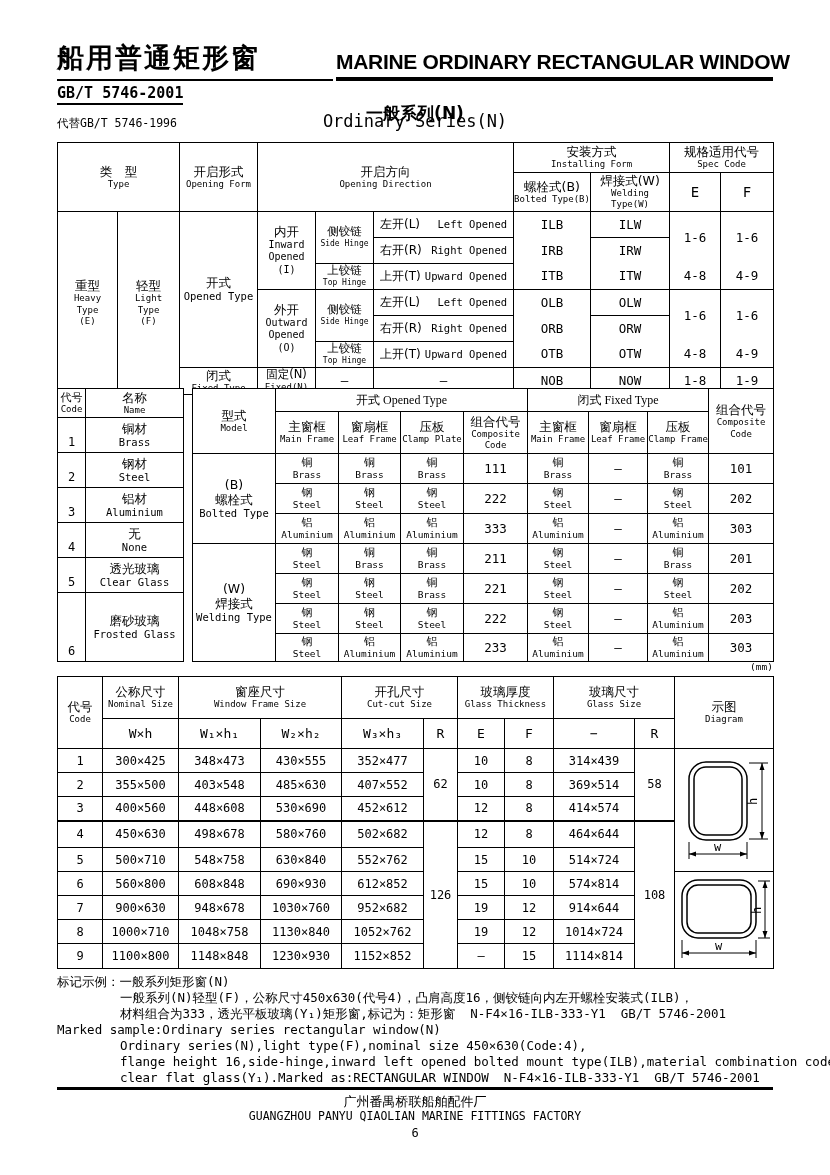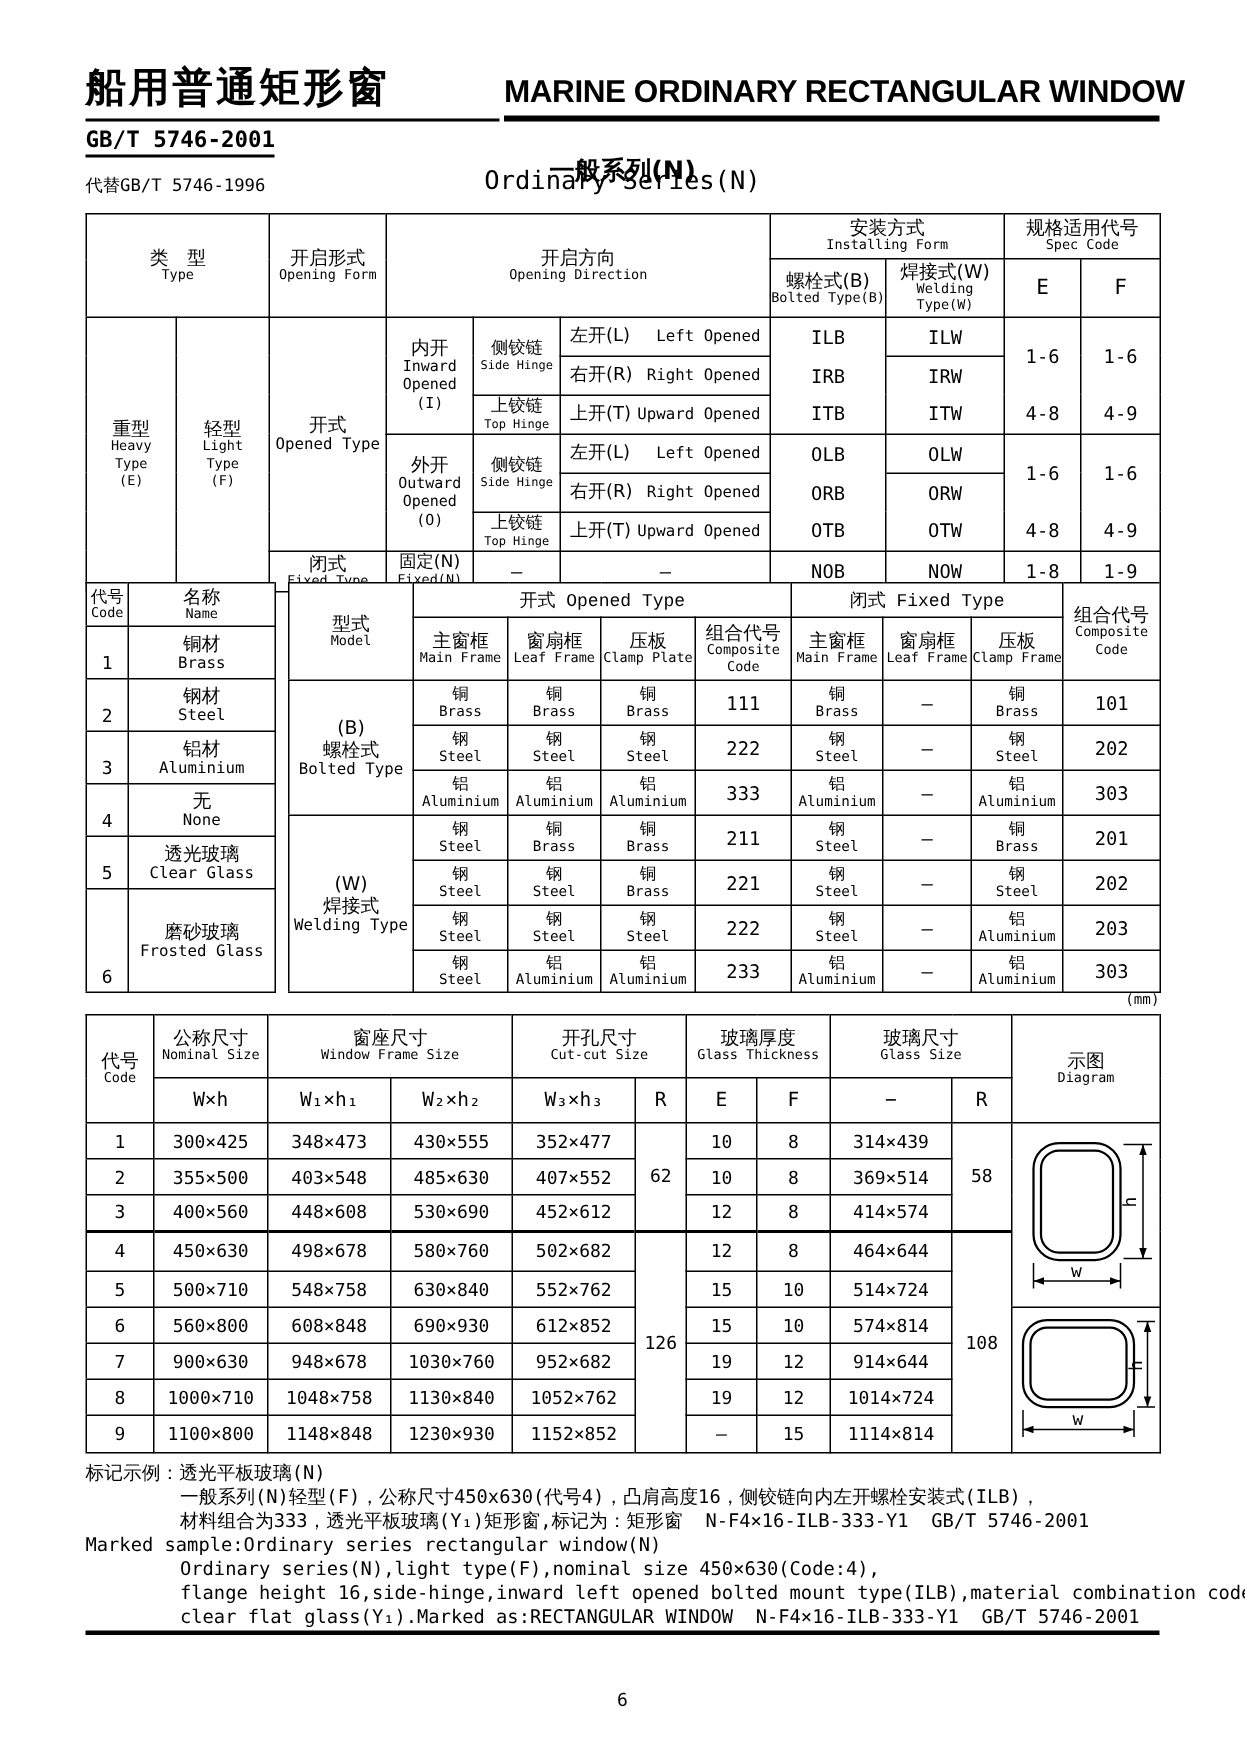--- a/index.html
+++ b/index.html
@@ -22,21 +22,21 @@
   .series-en{position:absolute;left:57px;top:111px;width:716px;text-align:center;font-size:17px;}
   
   table{border-collapse:collapse;table-layout:fixed;position:absolute;background:#fff;}
   table{border:1.5px solid #000;}
   td{border-right:1.5px solid #000;border-bottom:1.5px solid #000;
      text-align:center;vertical-align:middle;padding:0;overflow:hidden;}
   td.bb0{border-bottom:none;}
   td.hb{border-bottom:2.5px solid #000;}
   .zh{font-size:12.5px;line-height:1.2;white-space:pre-line;font-family:"DejaVu Sans",sans-serif;}
   .en{font-size:9px;line-height:1.25;white-space:pre-line;}
-  .mix{font-size:12px;font-family:Liberation Mono, monospace;}
+  .mix{font-size:12px;font-family:Liberation Serif, serif;}
   .v{font-size:12px;}
   .code{font-size:12.5px;}
   .big{font-size:14px;}
   .dirwrap{display:flex;justify-content:space-between;align-items:baseline;padding:0 6px;}
   .dirwrap .zh{font-size:12px;}
   .dirwrap .en{font-size:10.5px;}
   .hinge .zh{font-size:11.5px;}
   .hinge .en{font-size:8px;}
   .vbot{vertical-align:bottom;}
   .vbot .v{padding-bottom:3px;}
@@ -757,24 +757,26 @@
       <td class="v">1148×848</td>
       <td class="v">1230×930</td>
       <td class="v">1152×852</td>
       <td class="v">—</td>
       <td class="v">15</td>
       <td class="v">1114×814</td>
     </tr>
   </tbody>
     </table>
 
-  <div class="note" style="top:974px">标记示例：透光平板玻璃(N)</div>
+  <div class="note" style="top:974px">标记示例：一般系列矩形窗(N)</div>
   <div class="note ind" style="top:990px">一般系列(N)轻型(F)，公称尺寸450x630(代号4)，凸肩高度16，侧铰链向内左开螺栓安装式(ILB)，</div>
   <div class="note ind" style="top:1006px">材料组合为333，透光平板玻璃(Y₁)矩形窗,标记为：矩形窗  N-F4×16-ILB-333-Y1  GB/T 5746-2001</div>
   <div class="note" style="top:1022px">Marked sample:Ordinary series rectangular window(N)</div>
   <div class="note ind" style="top:1038px">Ordinary series(N),light type(F),nominal size 450×630(Code:4),</div>
   <div class="note ind" style="top:1054px">flange height 16,side-hinge,inward left opened bolted mount type(ILB),material combination code 333,</div>
   <div class="note ind" style="top:1070px">clear flat glass(Y₁).Marked as:RECTANGULAR WINDOW  N-F4×16-ILB-333-Y1  GB/T 5746-2001</div>
 
   <div class="foot-rule"></div>
+  <div class="fact-zh">广州番禺桥联船舶配件厂</div>
+  <div class="fact-en">GUANGZHOU PANYU QIAOLIAN MARINE FITTINGS FACTORY</div>
   <div class="pageno">6</div>
 
 </div>
 
 </body></html>

